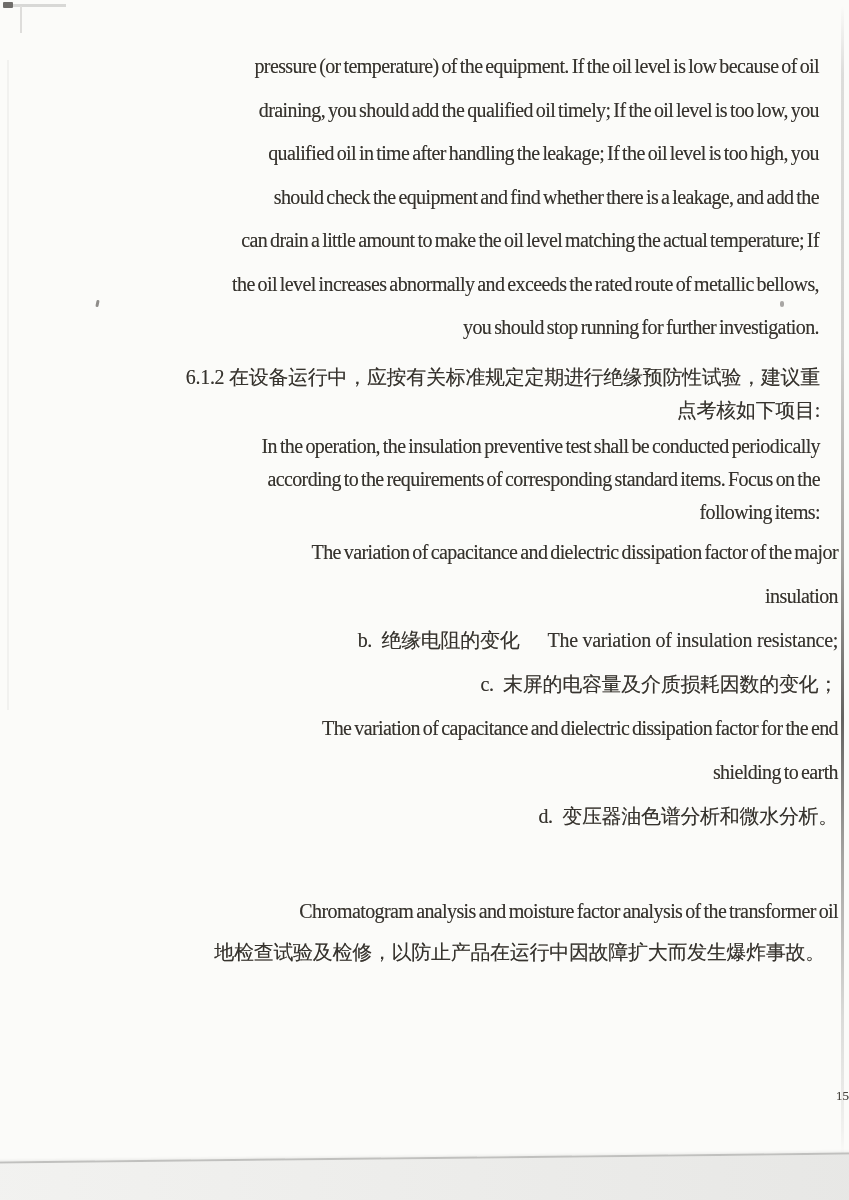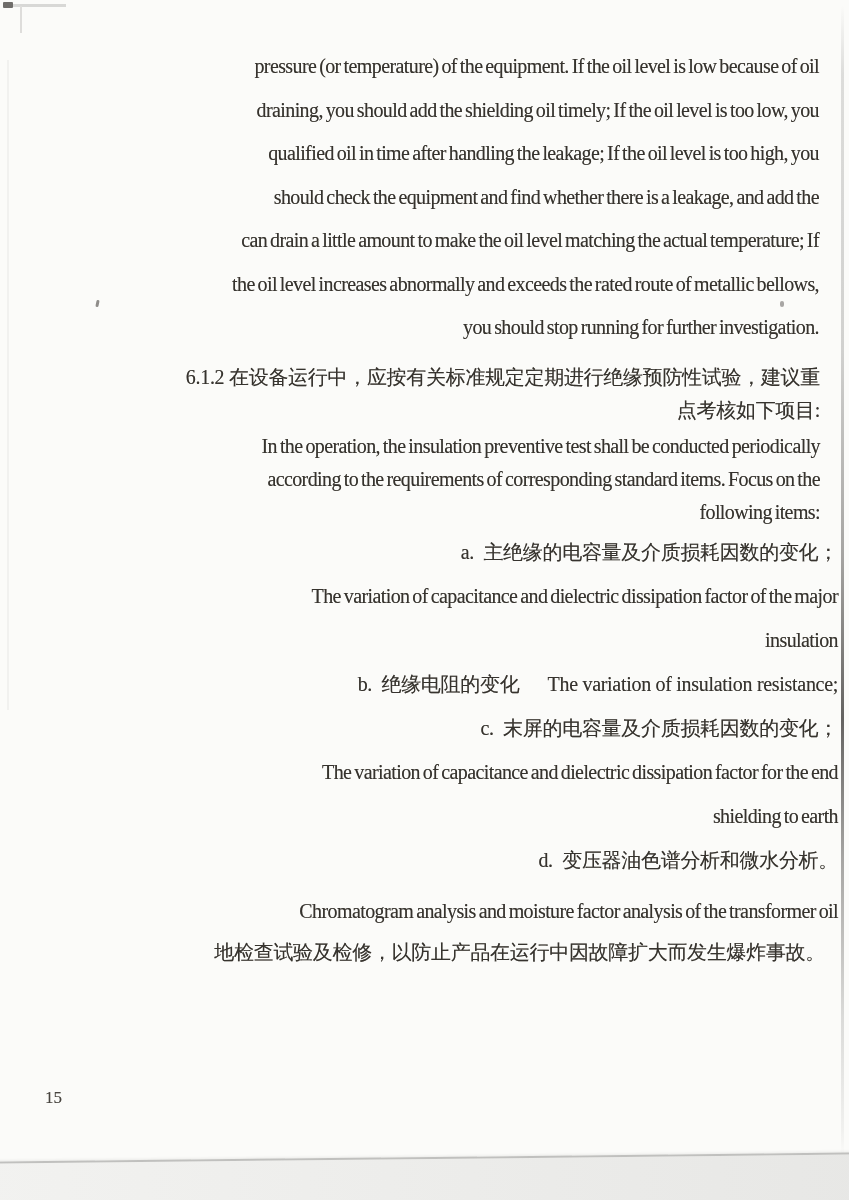--- a/index.html
+++ b/index.html
@@ -17,22 +17,22 @@
 
   .para-oil   { left:119px; top:45px;  line-height:43.5px; width:700px; }
   .sec-zh     { left:120px; top:361px; line-height:33px;  width:700px; }
   .sec-en     { left:120px; top:430px; line-height:33px;  width:700px; }
   .items      { left:178px; top:530px; line-height:44px;  width:660px; }
   .chrom      { left:178px; top:891px; line-height:40px;  width:660px; }
   .follow     { left:115px; top:930px; line-height:45.5px; width:710px; }
 
   .pagenum {
     position:absolute; left:0; top:1088px; width:849px;
-    text-align:left; text-indent:45px;
-    font-size:17px; color:#47443f;
+    text-align:right; text-indent:45px;
+    font-size:13px; color:#47443f;
   }
 
   
   .corner-hline { position:absolute; left:4px;  top:4px;  width:62px; height:3px;  background:#d8d8d6; }
   .corner-dark  { position:absolute; left:3px;  top:2px;  width:10px; height:6px;  background:#6f6d6a; border-radius:1px; }
   .corner-vline { position:absolute; left:20px; top:6px;  width:2px;  height:27px; background:#dedddb; }
   .left-faint-line { position:absolute; left:7px; top:60px; width:2px; height:650px; background:#f1f1ef; }
   .speck-left  { position:absolute; left:96px;  top:300px; width:3px; height:7px; background:#8f8d8a; border-radius:2px; transform:rotate(12deg); }
   .speck-right { position:absolute; left:780px; top:301px; width:4px; height:6px; background:#a8a6a4; border-radius:2px; }
   .right-scan-line {
@@ -64,41 +64,40 @@
   <div class="corner-hline"></div>
   <div class="corner-dark"></div>
   <div class="corner-vline"></div>
   <div class="left-faint-line"></div>
   <div class="speck-left"></div>
   <div class="speck-right"></div>
   <div class="right-scan-line"></div>
 
   <div class="block para-oil soft">
     <div class="line en">pressure (or temperature) of the equipment. If the oil level is low because of oil</div>
-    <div class="line en">draining, you should add the shielding oil timely; If the oil level is too low, you</div>
+    <div class="line en">draining, you should add the qualified oil timely; If the oil level is too low, you</div>
     <div class="line en">qualified oil in time after handling the leakage; If the oil level is too high, you</div>
     <div class="line en">should check the equipment and find whether there is a leakage, and add the</div>
     <div class="line en">can drain a little amount to make the oil level matching the actual temperature; If</div>
     <div class="line en">the oil level increases abnormally and exceeds the rated route of metallic bellows,</div>
     <div class="line en">you should stop running for further investigation.</div>
   </div>
 
   <div class="block sec-zh soft">
     <div class="line zh">6.1.2 在设备运行中，应按有关标准规定定期进行绝缘预防性试验，建议重</div>
     <div class="line zh">点考核如下项目:</div>
   </div>
 
   <div class="block sec-en soft">
     <div class="line en">In the operation, the insulation preventive test shall be conducted periodically</div>
     <div class="line en">according to the requirements of corresponding standard items. Focus on the</div>
     <div class="line en">following items:</div>
   </div>
 
   <div class="block items soft">
-    <div class="line zh">a.  主绝缘的电容量及介质损耗因数的变化；</div>
     <div class="line en">The variation of capacitance and dielectric dissipation factor of the major</div>
     <div class="line en">insulation</div>
     <div class="line zh">b.  绝缘电阻的变化      The variation of insulation resistance;</div>
     <div class="line zh">c.  末屏的电容量及介质损耗因数的变化；</div>
     <div class="line en">The variation of capacitance and dielectric dissipation factor for the end</div>
     <div class="line en">shielding to earth</div>
     <div class="line zh">d.  变压器油色谱分析和微水分析。</div>
   </div>
 
   <div class="block chrom soft">

